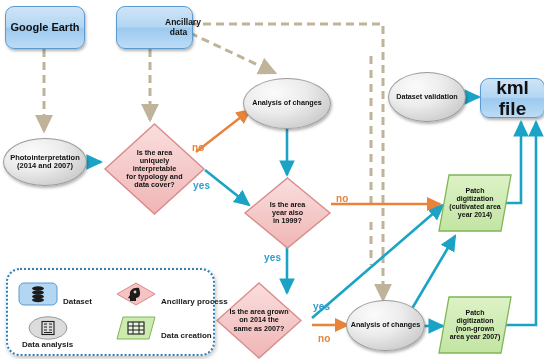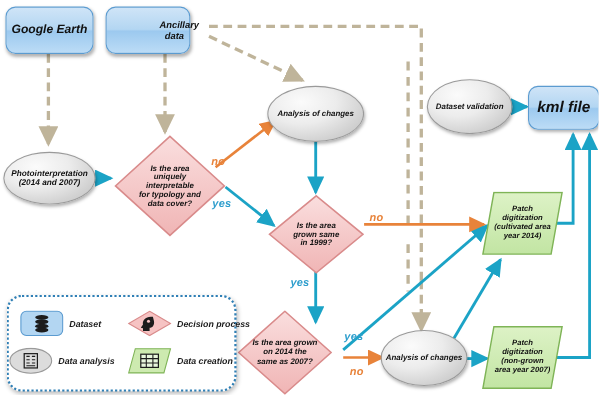--- a/index.html
+++ b/index.html
@@ -1,17 +1,17 @@
 <!DOCTYPE html>
 <html><head>
 <meta charset="utf-8">
 <style>
   html,body{margin:0;padding:0;background:#ffffff;}
   body{font-family:"Liberation Sans",sans-serif;}
-  #canvas{position:relative;width:544px;height:359px;overflow:hidden;background:#fff;font-style:italic;}
+  #canvas{position:relative;width:544px;height:359px;overflow:hidden;background:#fff;}
   #wires{position:absolute;left:0;top:0;width:550px;height:359px;}
 
   .node{position:absolute;box-sizing:border-box;display:flex;align-items:center;
         justify-content:center;text-align:center;}
   .node .lbl{display:block;width:100%;line-height:1.12;}
 
   
   .box{border-radius:9px;border:1px solid #5b9bd0;
        background:linear-gradient(180deg,#cfe4f7 0%,#b3d6f2 48%,#9cc9ef 52%,#bcdcf6 100%);
        box-shadow:1px 2px 3px rgba(0,0,0,.30);}
@@ -32,21 +32,21 @@
   .para .lbl{position:relative;z-index:2;}
 
   .edge-label{position:absolute;font-size:10px;font-weight:bold;letter-spacing:.2px;}
   .lbl-yes{color:#2e9ecd;}
   .lbl-no{color:#e8833a;}
 
   
   #legend{position:absolute;left:6px;top:268px;width:205px;height:84px;
           border:2px dotted #2f7fb5;border-radius:14px;background:#fff;
           box-shadow:1px 2px 4px rgba(0,0,0,.25);}
-  .lg-item{position:absolute;display:flex;align-items:center;}
+  .lg-item{position:absolute;display:flex;align-items:flex-end;}
   .lg-text{font-size:8px;font-weight:bold;color:#1a1a1a;white-space:nowrap;}
   .lg-ico{position:relative;width:40px;height:24px;margin-right:5px;flex:0 0 auto;}
   .lg-ico svg{position:absolute;left:0;top:0;}
 </style>
 </head>
 <body>
 
 <div id="canvas">
 
   <svg id="wires" viewBox="0 0 550 359" xmlns="http://www.w3.org/2000/svg">
@@ -111,26 +111,26 @@
       <path d="M331,204 L440,204" marker-end="url(#ahOrange)"></path>
 
       <path d="M312,325 L348,325" marker-end="url(#ahOrange)"></path>
     </g>
   </svg>
 
   <div class="node box" style="left:5px;top:6px;width:80px;height:43px;">
     <span class="lbl" style="font-size:11px;font-weight:bold;color:#111;">Google Earth</span>
   </div>
 
-  <div class="node box" style="left:96px;top:6px;width:77px;height:43px;padding-left:48px;">
+  <div class="node box" style="left:116px;top:6px;width:77px;height:43px;padding-left:48px;">
     <span class="lbl" style="font-size:8.5px;font-weight:bold;color:#111;">Ancillary data</span>
   </div>
 
   <div class="node box" style="left:480px;top:78px;width:65px;height:40px;">
-    <span class="lbl" style="font-size:14px;font-weight:bold;color:#111;">kml file</span>
+    <span class="lbl" style="font-size:19px;font-weight:bold;color:#111;">kml file</span>
   </div>
 
   <div class="node ellipse" style="left:3px;top:138px;width:84px;height:48px;">
     <span class="lbl" style="font-size:7.5px;font-weight:bold;color:#111;">
       <span>Photointerpretation</span><br>
       <span>(2014 and 2007)</span>
     </span>
   </div>
 
   <div class="node ellipse" style="left:243px;top:78px;width:88px;height:51px;">
@@ -169,21 +169,21 @@
       <defs>
           <linearGradient id="pg2" x1="0" y1="0" x2="0" y2="1">
         <stop offset="0" stop-color="#fadede"></stop>
             <stop offset="1" stop-color="#f0b5b5"></stop>
       </linearGradient>
         </defs>
       <polygon points="44.5,2 87,37 44.5,72 2,37" fill="url(#pg2)" stroke="#d98b8b" stroke-width="1.4"></polygon>
     </svg>
     <span class="lbl" style="font-size:7.2px;font-weight:bold;color:#111;">
       <span>Is the area</span><br>
-      <span>grown same</span><br>
+      <span>year also</span><br>
       <span>in 1999?</span>
     </span>
   </div>
 
   <div class="node diamond" style="left:216px;top:282px;width:86px;height:77px;">
     <svg class="dshape" viewBox="0 0 86 77" xmlns="http://www.w3.org/2000/svg">
       <defs>
           <linearGradient id="pg3" x1="0" y1="0" x2="0" y2="1">
         <stop offset="0" stop-color="#fadede"></stop>
             <stop offset="1" stop-color="#f0b5b5"></stop>
@@ -259,24 +259,24 @@
     </div>
 
     <div class="lg-item" style="left:108px;top:12px;">
       <span class="lg-ico">
         <svg width="40" height="24" viewBox="0 0 40 24" xmlns="http://www.w3.org/2000/svg">
           <polygon points="20,1 39,12 20,23 1,12" fill="#f6c3c3" stroke="#d98b8b"></polygon>
           <path d="M23,6 C17,5 13,9 14,13 L12,16 L14,16.5 L14,19 L20,19 L20,16 C23,16 24.5,13 24,10 Z" fill="#1c1c1c"></path>
           <circle cx="19" cy="10" r="1.4" fill="#f6c3c3"></circle>
         </svg>
       </span>
-      <span class="lg-text">Decision process</span>
-    </div>
-
-    <div class="lg-item" style="left:0;top:46px;">
+      <span class="lg-text">Ancillary process</span>
+    </div>
+
+    <div class="lg-item" style="left:14px;top:46px;flex-direction:column;">
       <span class="lg-ico">
         <svg width="40" height="24" viewBox="0 0 40 24" xmlns="http://www.w3.org/2000/svg">
           <ellipse cx="20" cy="12" rx="19" ry="11.3" fill="#dcdcdc" stroke="#9a9a9a"></ellipse>
           <rect x="14" y="5.5" width="12" height="13" fill="none" stroke="#1c1c1c" stroke-width="1.1"></rect>
           <path d="M16,8 h3 M21,8 h3 M16,11 h3 M21,11 h3 M16,14 h3 M21,14 h3 M16,16.5 h8" stroke="#1c1c1c" stroke-width="1"></path>
         </svg>
       </span>
       <span class="lg-text">Data analysis</span>
     </div>
 

